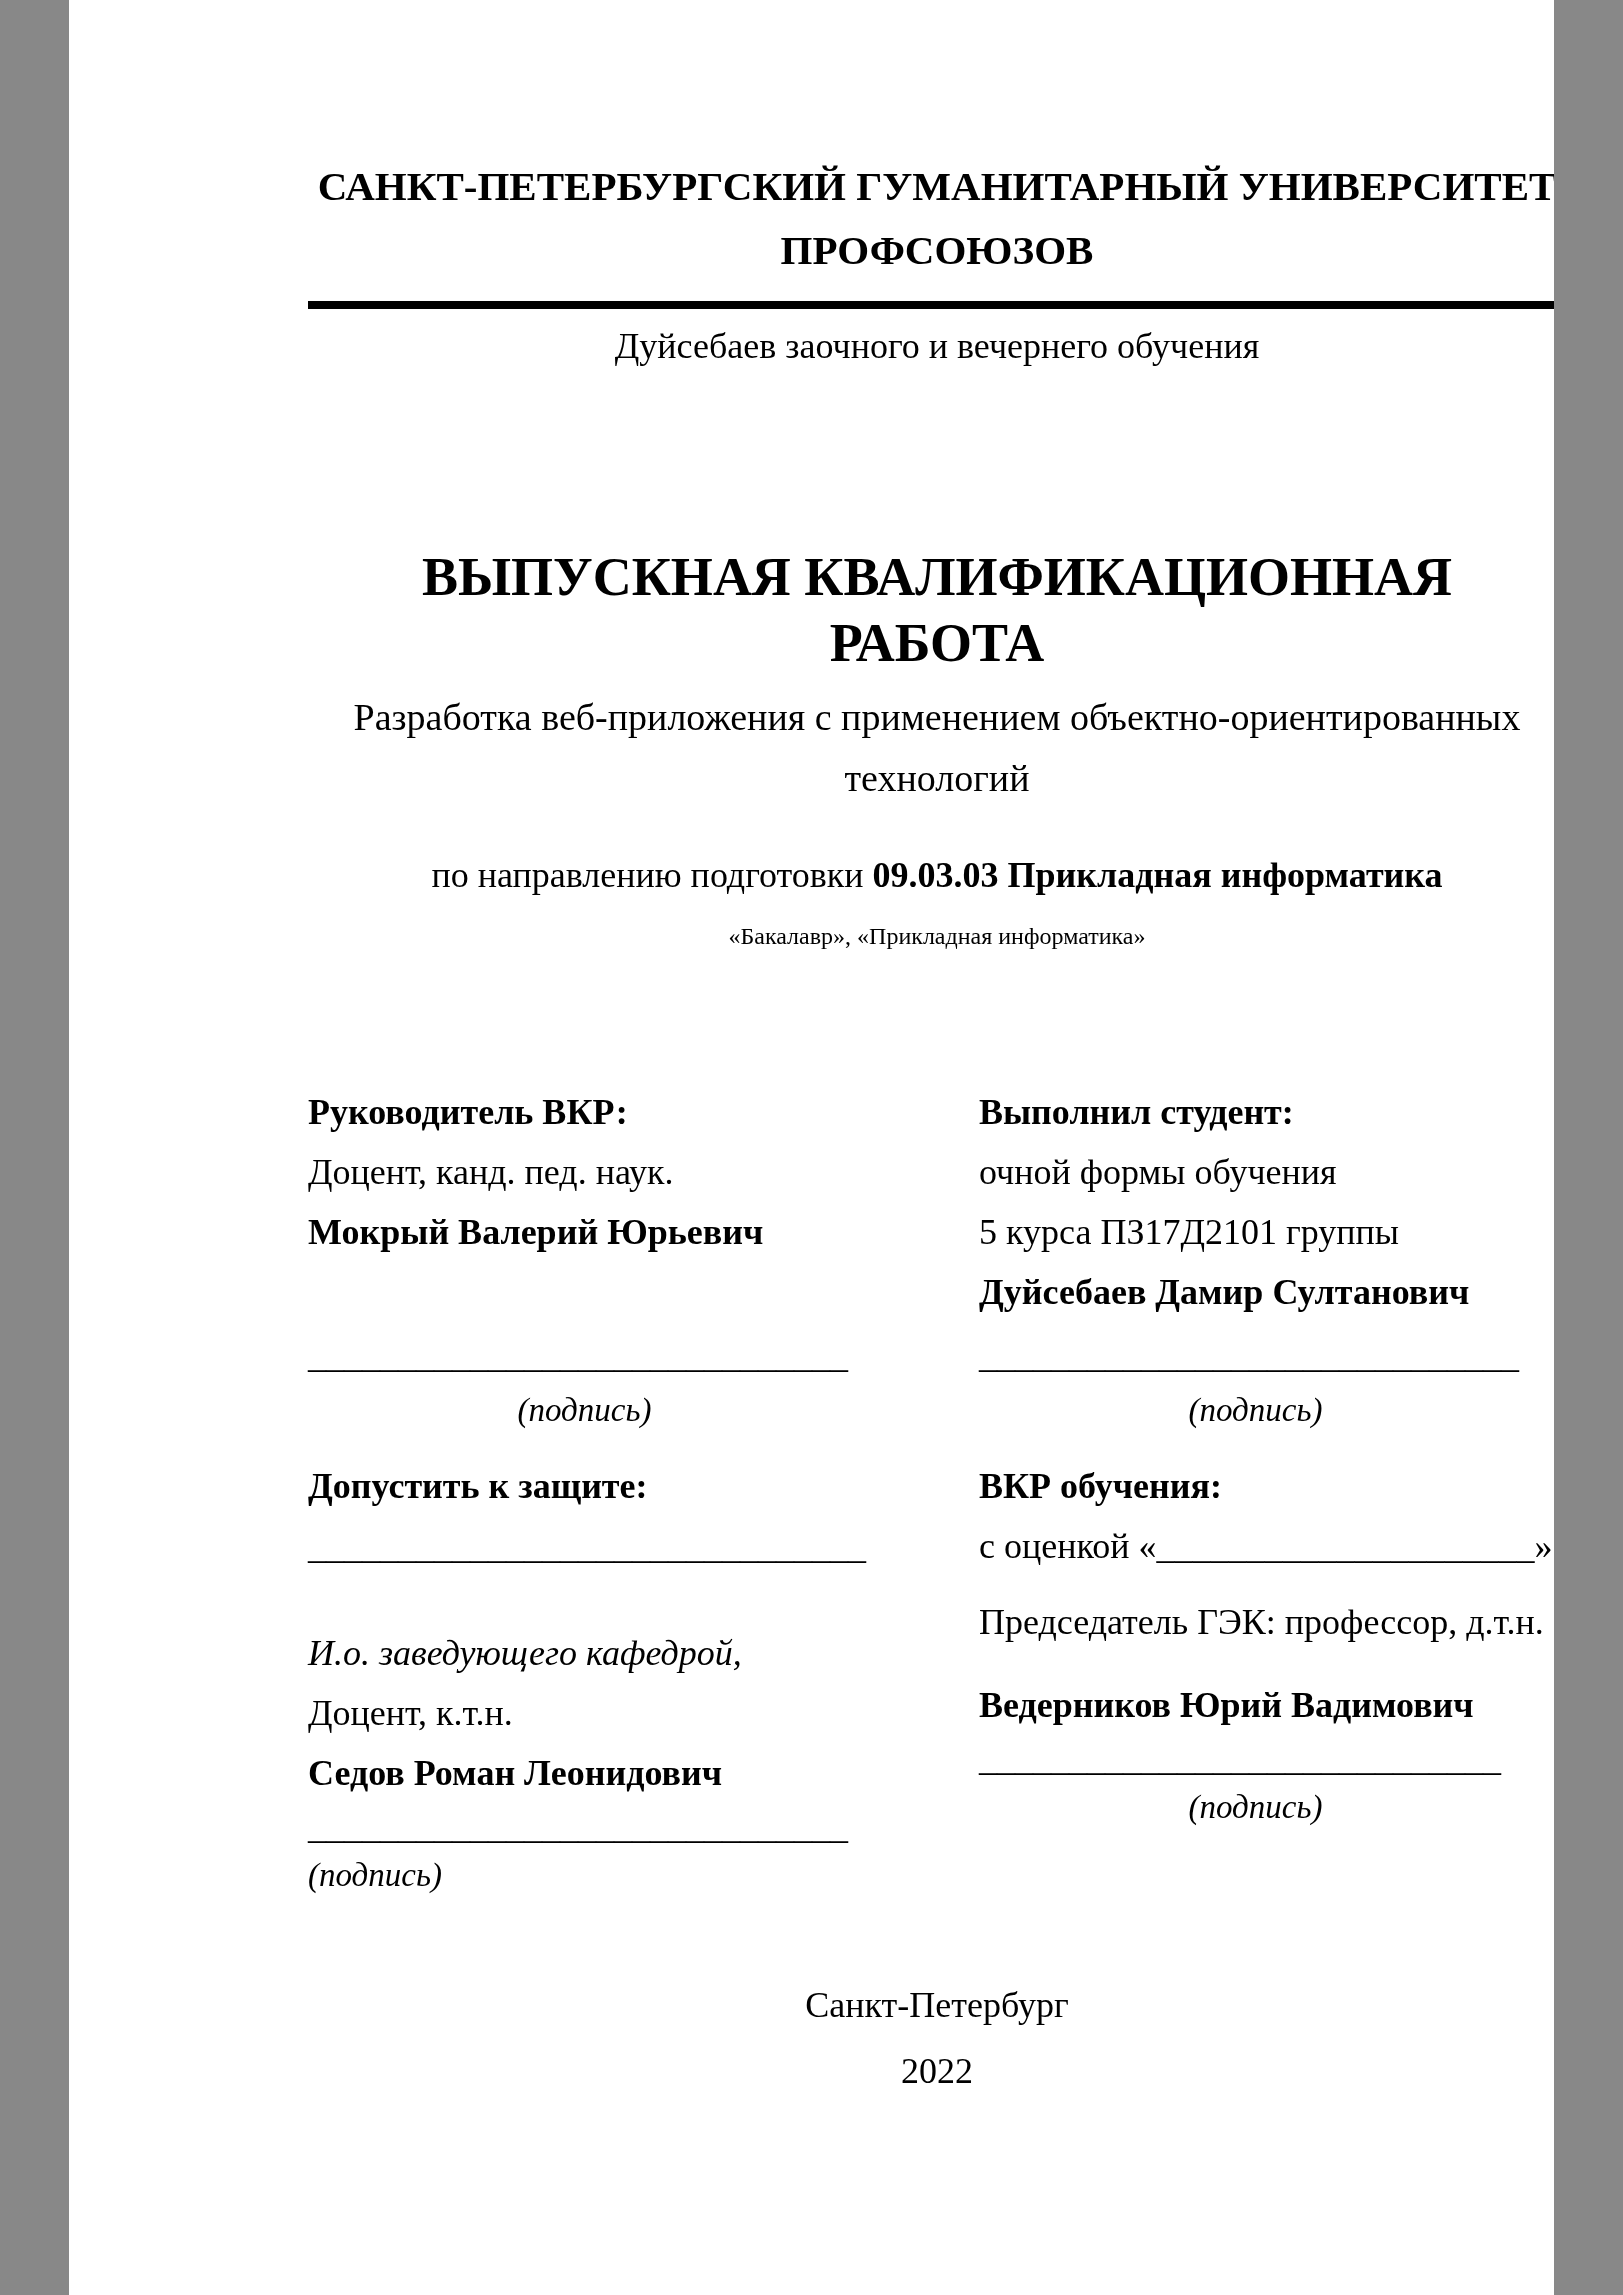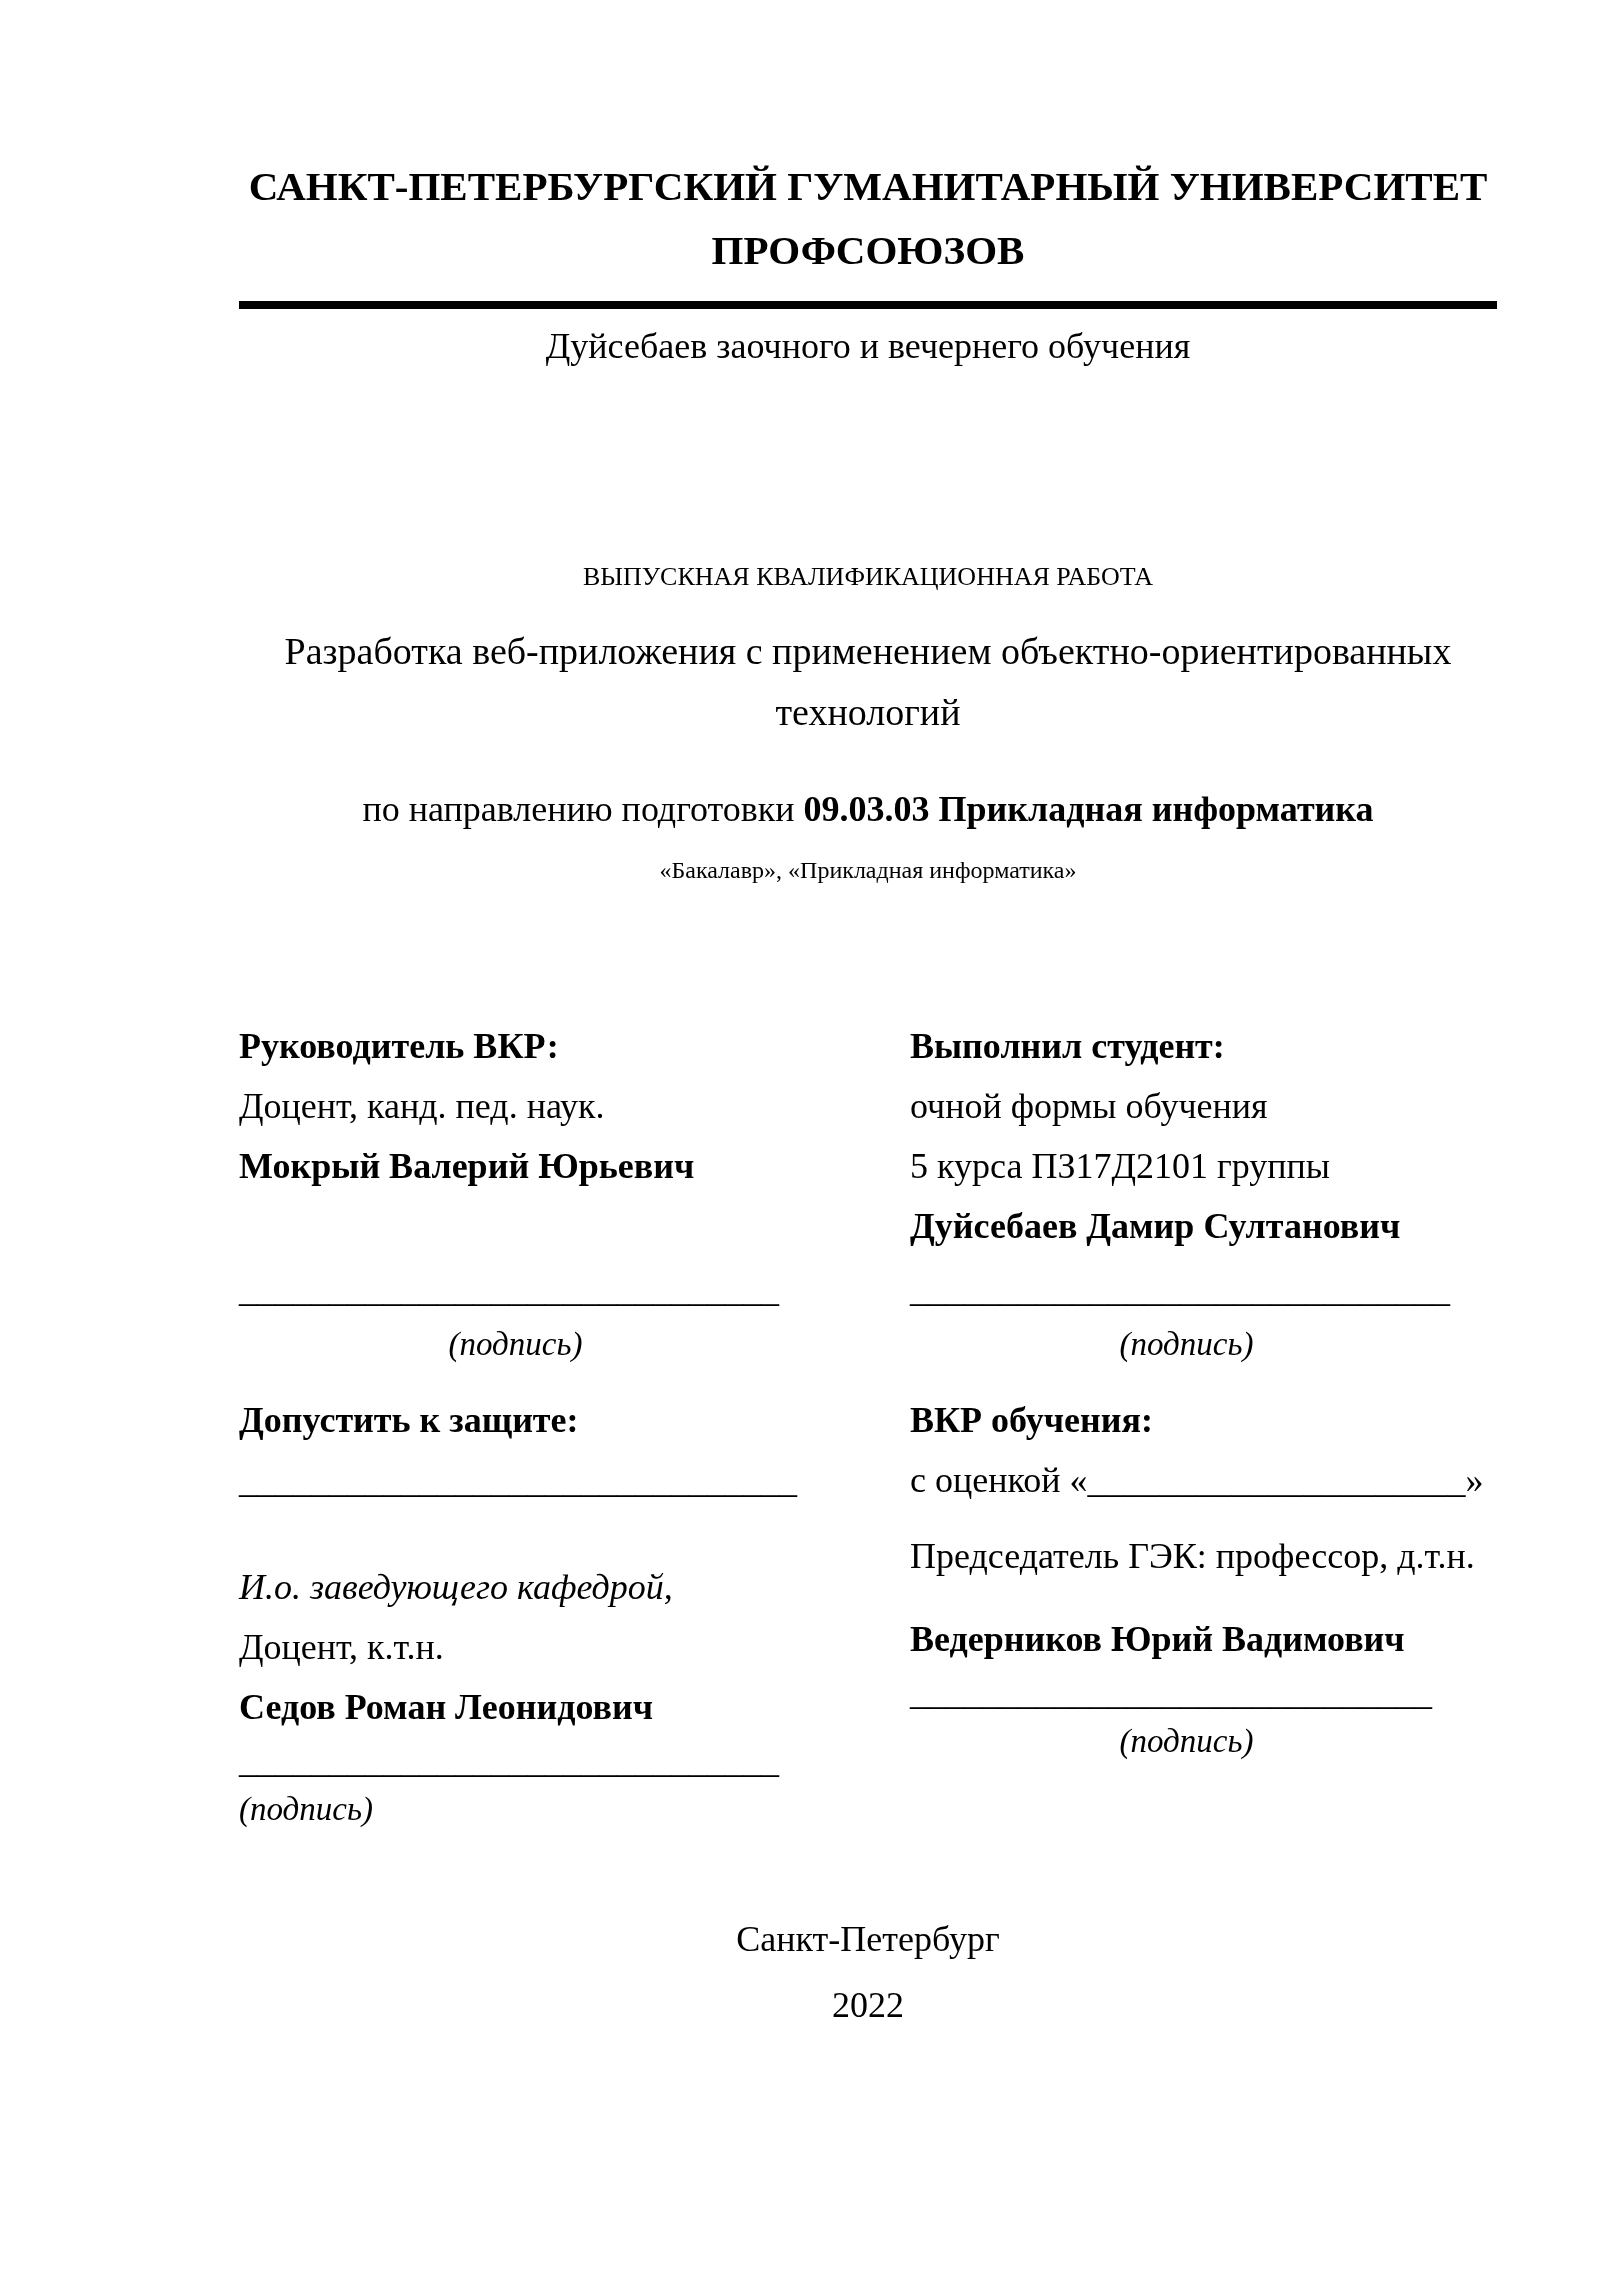--- a/index.html
+++ b/index.html
@@ -1,18 +1,18 @@
 <!DOCTYPE html>
 <html style="font-size:12.6px"><head>
 <meta charset="utf-8">
 <style>
   html, body { margin: 0; padding: 0; background: #888; }
   .page {
     position: relative;
-    width: 1623px;
+    width: 1485px;
     height: 2295px;
     margin: 0 auto;
     background: #ffffff;
     color: #000000;
     font-family: "Liberation Serif", "DejaVu Serif", serif;
     overflow: hidden;
     box-sizing: border-box;
   }
   .content {
     position: absolute;
@@ -32,22 +32,22 @@
     height: 7.9px;
     background: #000;
     margin-top: 19px;
     margin-bottom: 6.3px;
   }
   .subtitle { font-size: 36px; line-height: 63px; }
 
   
   .title-block { margin-top: 166px; text-align: center; }
   .work-type {
-    font-size: 26px;
-    font-weight: normal;
+    font-size: 54px;
+    font-weight: bold;
     line-height: 66px;
     margin-bottom: 11px;
   }
   .thesis-title {
     font-size: 38px;
     font-weight: normal;
     line-height: 61px;
   }
   .direction {
     margin-top: 36px;

